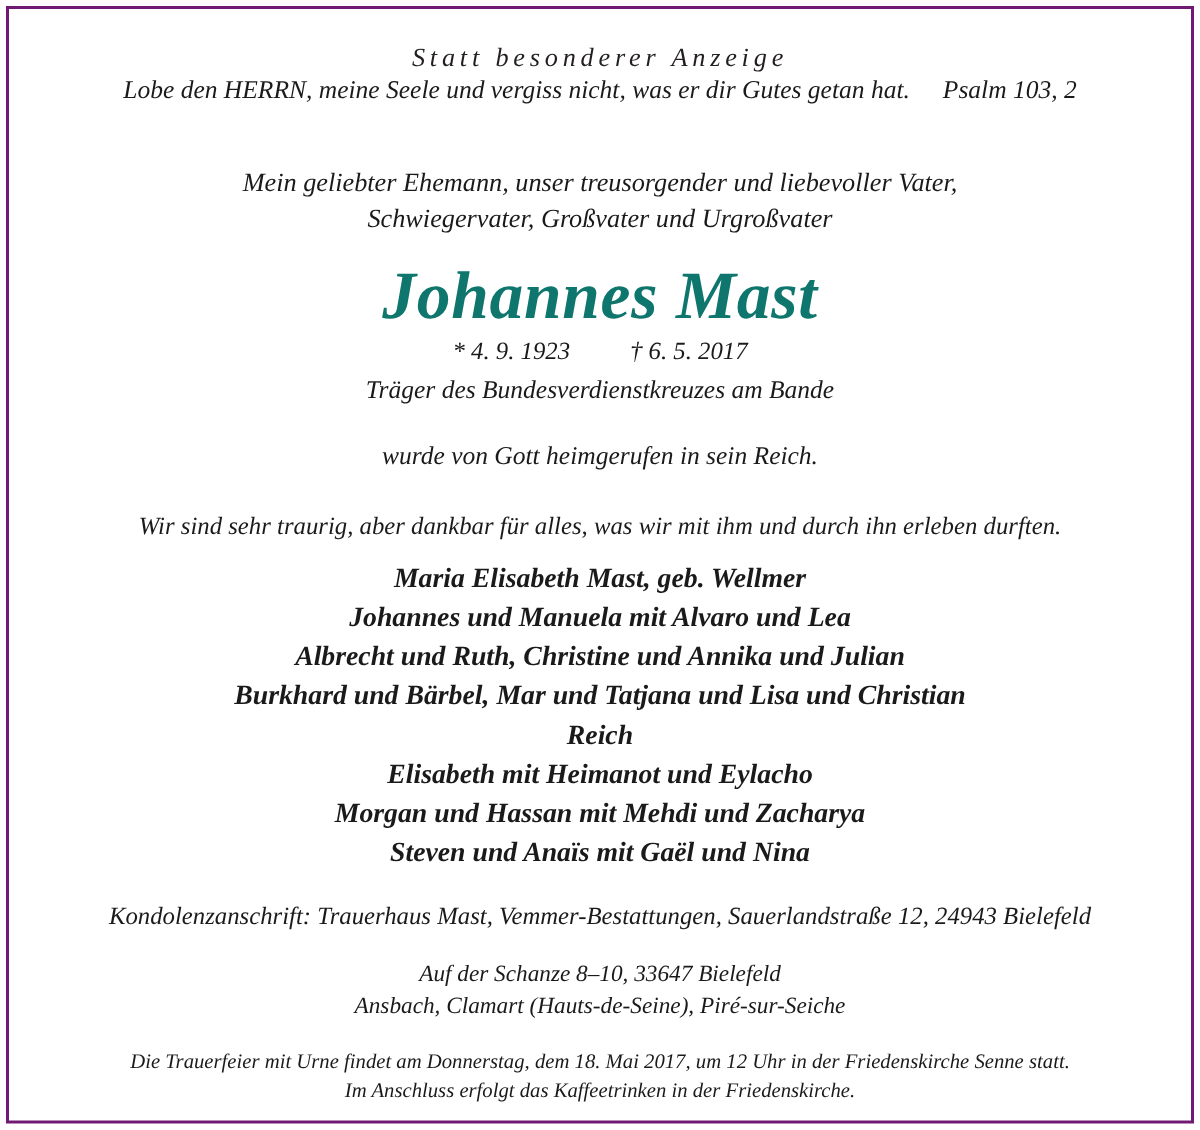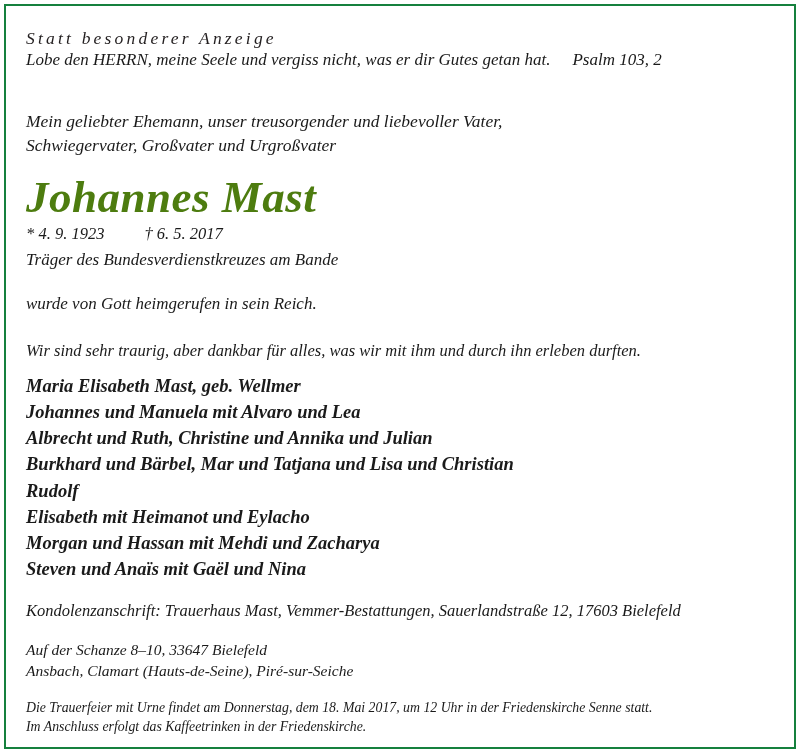--- a/index.html
+++ b/index.html
@@ -18,23 +18,24 @@
     box-sizing: border-box;
     width: 800px;
     height: 753px;
     padding: 4px;
     background: #ffffff;
   }
   .notice-inner {
     box-sizing: border-box;
     width: 100%;
     height: 100%;
-    border: 2px solid #15803d;
+    border: 2px solid #701a75;
     background: #ffffff;
     padding: 14px 20px 13px 20px;
+    text-align: center;
   }
   .line {
     font-style: italic;
     line-height: 1.32;
   }
   .headline {
     font-style: italic;
     font-size: 17.5px;
     letter-spacing: 3.2px;
     margin-top: 8px;
@@ -54,21 +55,21 @@
     margin-top: 39px;
     line-height: 1.45;
   }
   .deceased-name {
     font-style: italic;
     font-weight: bold;
     font-size: 45px;
     line-height: 1.05;
     margin-top: 17px;
     letter-spacing: 0.5px;
-    color: #4d7c0f;
+    color: #0f766e;
   }
   .dates {
     font-style: italic;
     font-size: 16.5px;
     margin-top: 3px;
   }
   .dates .death {
     padding-left: 40px;
     white-space: pre;
   }
@@ -147,27 +148,27 @@
 
     <div class="called line">wurde von Gott heimgerufen in sein Reich.</div>
 
     <div class="grief line">Wir sind sehr traurig, aber dankbar für alles, was wir mit ihm und durch ihn erleben durften.</div>
 
     <div class="family">
       <div class="family-line">Maria Elisabeth Mast, geb. Wellmer</div>
       <div class="family-line">Johannes und Manuela mit Alvaro und Lea</div>
       <div class="family-line">Albrecht und Ruth, Christine und Annika und Julian</div>
       <div class="family-line">Burkhard und Bärbel, Mar und Tatjana und Lisa und Christian</div>
-      <div class="family-line">Rudolf</div>
+      <div class="family-line">Reich</div>
       <div class="family-line">Elisabeth mit Heimanot und Eylacho</div>
       <div class="family-line">Morgan und Hassan mit Mehdi und Zacharya</div>
       <div class="family-line">Steven und Anaïs mit Gaël und Nina</div>
     </div>
 
-    <div class="condolence line">Kondolenzanschrift: Trauerhaus Mast, Vemmer-Bestattungen, Sauerlandstraße 12, 17603 Bielefeld</div>
+    <div class="condolence line">Kondolenzanschrift: Trauerhaus Mast, Vemmer-Bestattungen, Sauerlandstraße 12, 24943 Bielefeld</div>
 
     <div class="addresses">
       <div class="line">Auf der Schanze 8–10, 33647 Bielefeld</div>
       <div class="line">Ansbach, Clamart (Hauts-de-Seine), Piré-sur-Seiche</div>
     </div>
 
     <div class="service">
       <div class="service-block first">
         <div class="line">Die Trauerfeier mit Urne findet am Donnerstag, dem 18. Mai 2017, um 12 Uhr in der Friedenskirche Senne statt.</div>
         <div class="line">Im Anschluss erfolgt das Kaffeetrinken in der Friedenskirche.</div>

